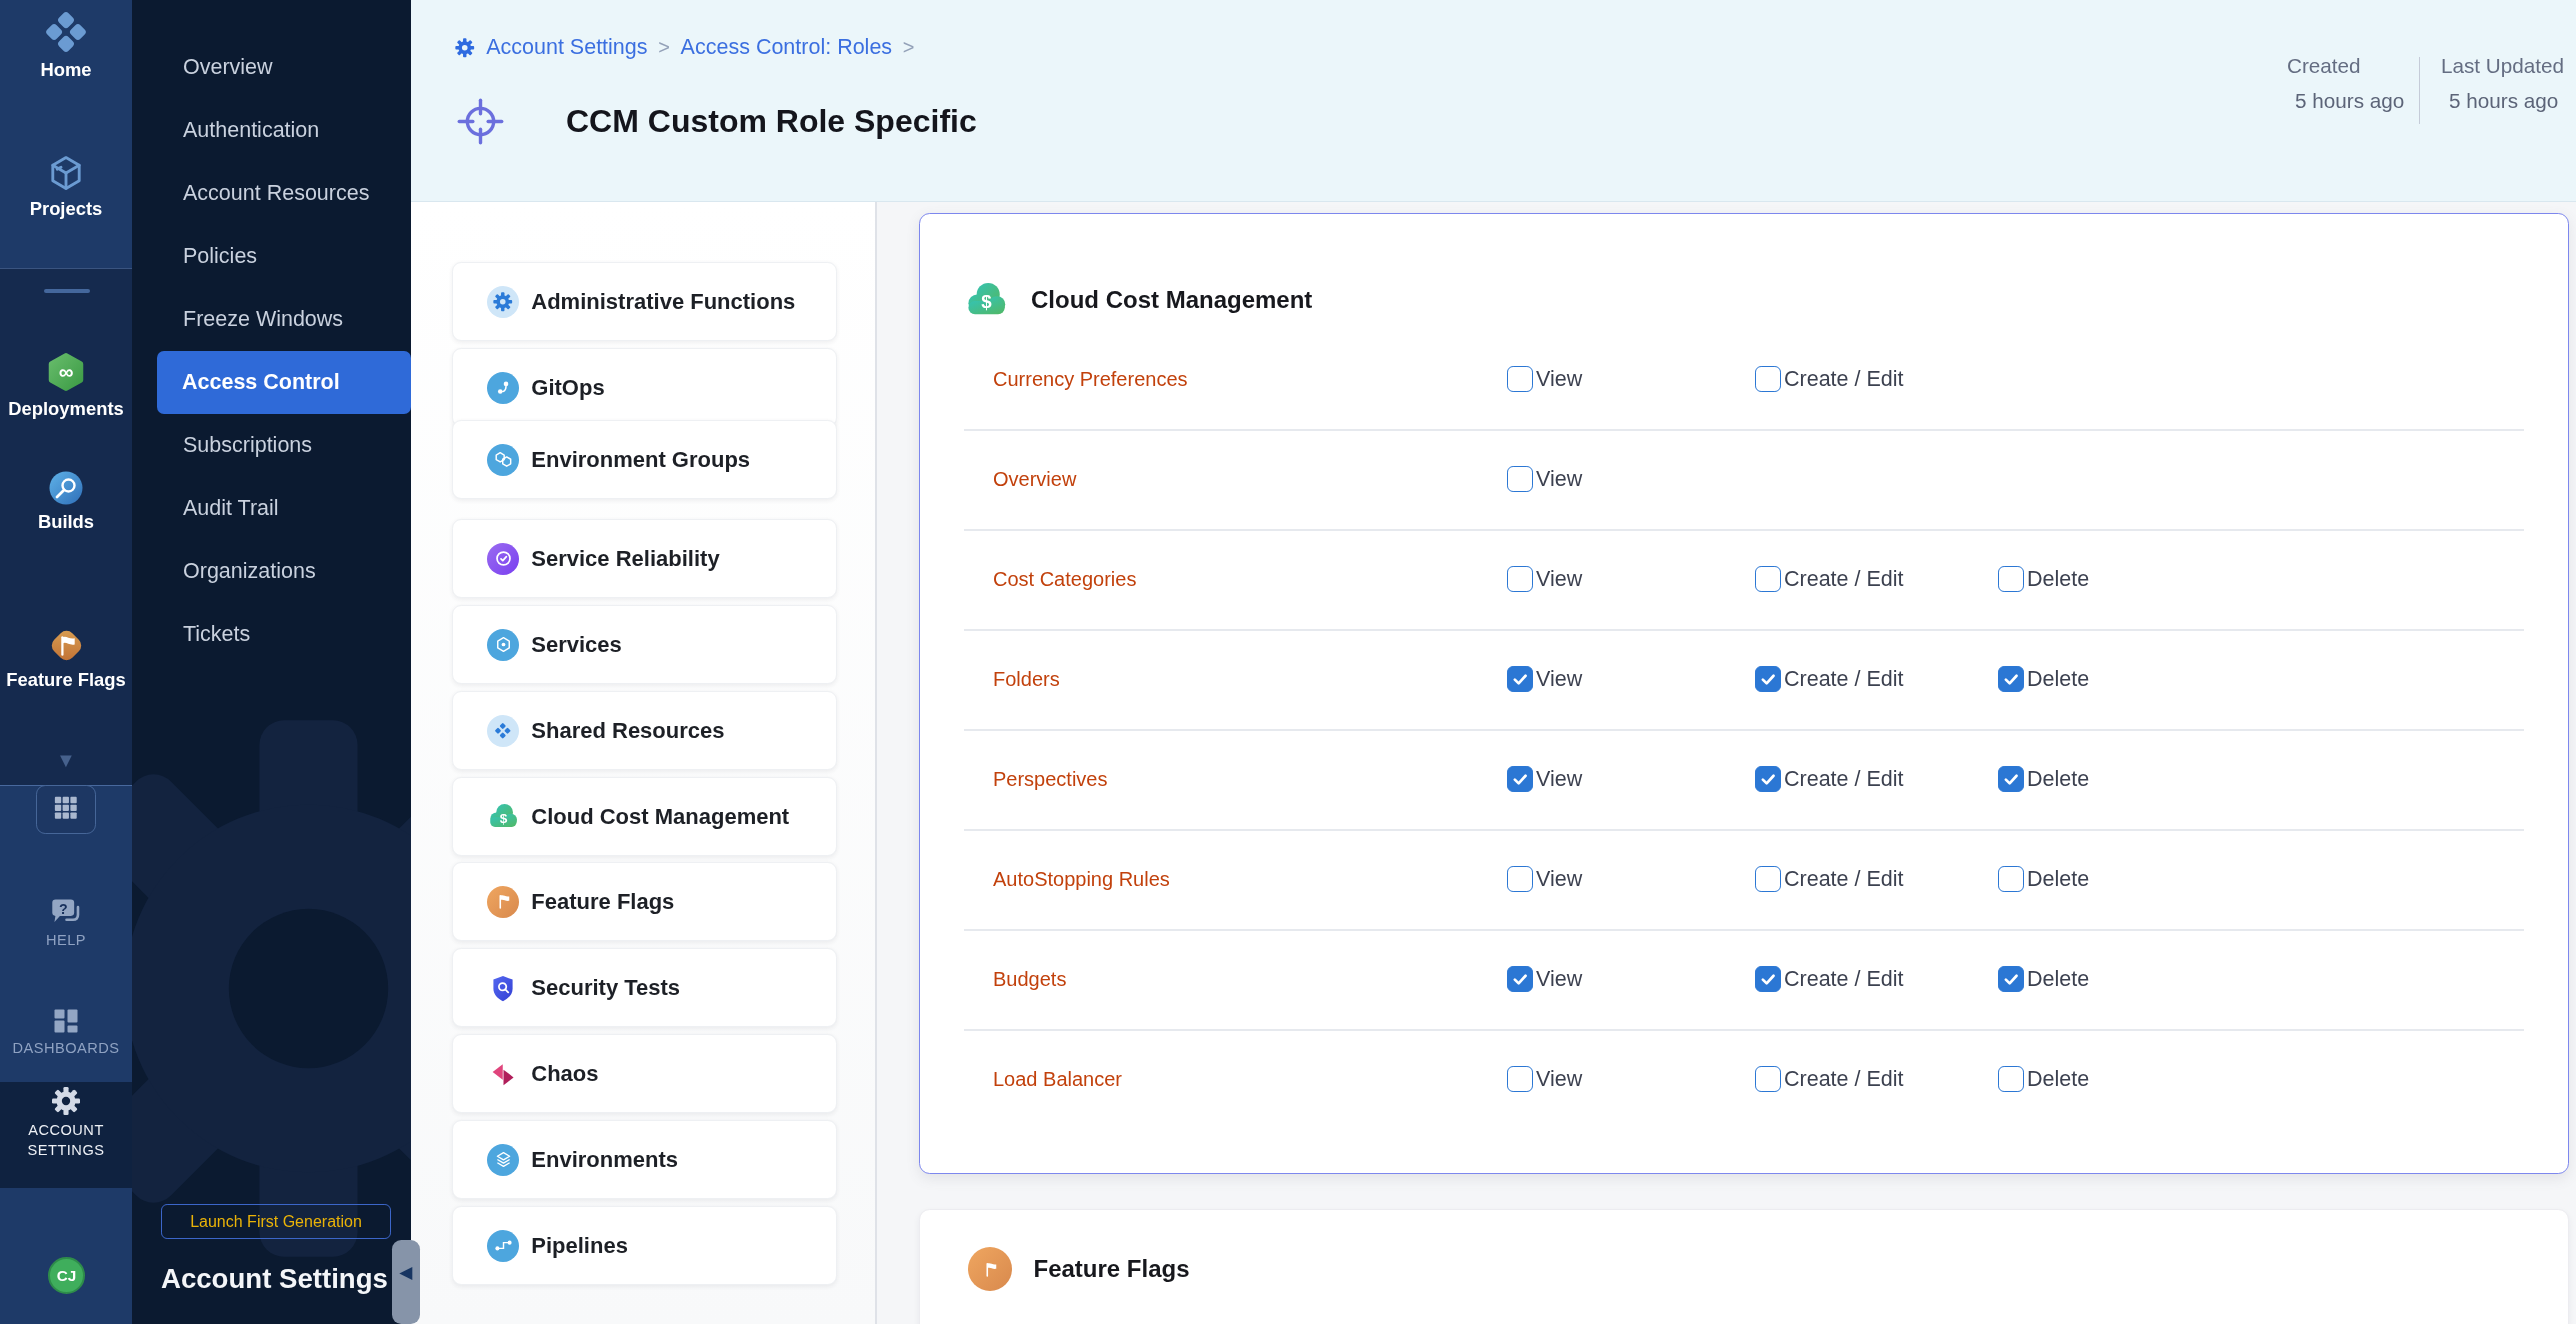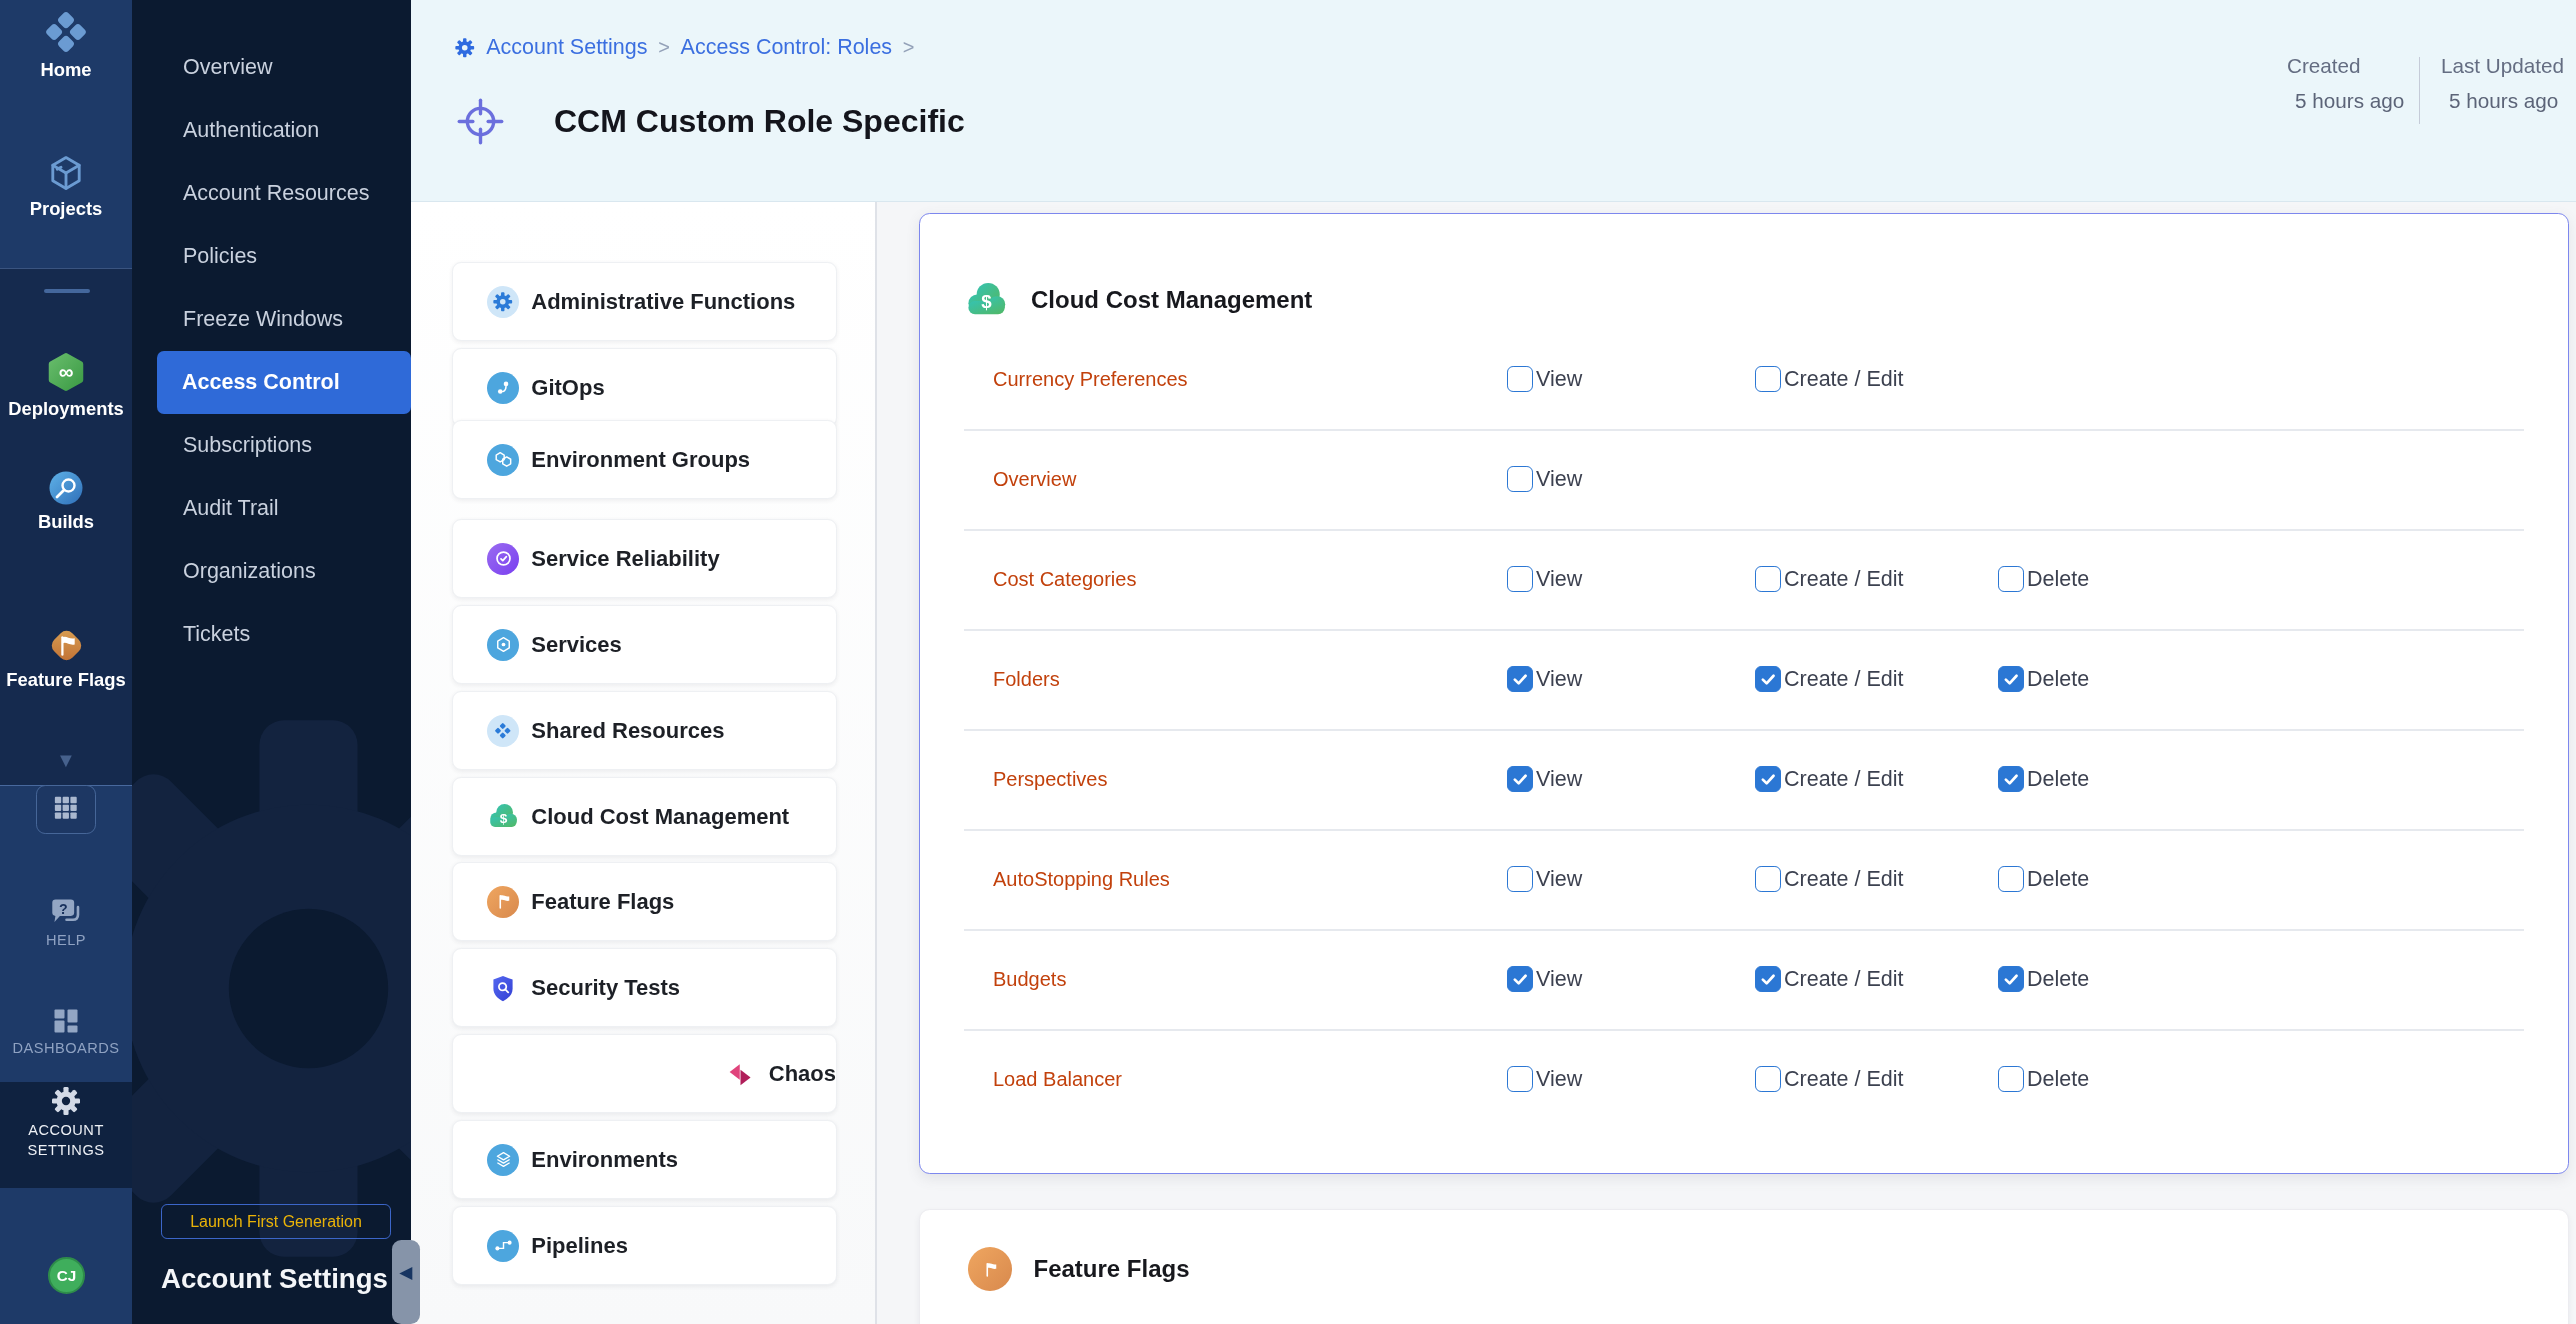--- a/index.html
+++ b/index.html
@@ -36,21 +36,21 @@
   .launch-btn{position:absolute;left:29px;top:1204px;width:230px;height:35px;border:1.1px solid #3c66c9;border-radius:6.1px;background:transparent;color:#eab308;font-size:16px;font-family:inherit;cursor:pointer;}
   .nav-title{position:absolute;left:29px;top:1263px;font-size:27.6px;font-weight:bold;color:#f4f6f9;}
   .collapse-tab{position:absolute;left:392px;top:1240px;width:27.6px;height:84px;background:#8694a9;border-radius:9.2px;z-index:7;display:flex;align-items:flex-start;justify-content:center;cursor:pointer;}
   .collapse-tab span{color:#173562;font-size:17px;margin-top:21.5px;}
 
   
   #topbar{position:absolute;left:411px;top:0;width:2165px;height:202px;background:#ebf6fa;border-bottom:0.8px solid #d9e7ef;z-index:2;}
   .crumbs{position:absolute;left:43px;top:27.6px;height:40px;display:flex;align-items:center;gap:10.7px;}
   .crumb-link{color:#3b6fe0;font-size:21.5px;cursor:pointer;white-space:nowrap;}
   .crumb-sep{color:#93a1b8;font-size:20px;}
-  .title-row{position:absolute;left:44px;top:88px;height:66px;display:flex;align-items:center;gap:48px;}
+  .title-row{position:absolute;left:44px;top:88px;height:66px;display:flex;align-items:center;gap:60px;}
   .page-title{font-size:32px;font-weight:600;color:#14151c;white-space:nowrap;}
   .meta-col{position:absolute;top:54px;font-size:20.7px;color:#646d82;}
   .meta-col .meta-val{margin-top:10.7px;color:#5c6478;margin-left:8px;}
   .meta-div{position:absolute;left:2008px;top:57px;width:1.1px;height:67px;background:#c5cbd8;}
 
   
   #resources{position:absolute;left:411px;top:202px;width:464px;height:1122px;background:linear-gradient(#ffffff,#f8f9fa);z-index:1;}
   .rcard{position:absolute;left:41px;width:385px;height:79px;background:#ffffff;border:0.8px solid #eef0f3;border-radius:9.2px;box-shadow:0 1.5px 4.6px rgba(40,41,61,.07);display:flex;align-items:center;padding-left:34px;gap:12.3px;cursor:pointer;}
   .ricon{width:32px;height:32px;border-radius:50%;display:flex;align-items:center;justify-content:center;flex:0 0 32px;line-height:0;}
   .ric-pale{background:#cfe6f8;}
@@ -428,21 +428,21 @@
                 <stop offset="1" stop-color="#3340d4"></stop>
               </linearGradient>
             </defs>
             <path d="M0 -15 L12 -10.5 L12 0.5 C12 8.5 6.5 13 0 16.5 C-6.5 13 -12 8.5 -12 0.5 L-12 -10.5 Z" fill="url(#gsh)"></path>
             <circle cx="-0.5" cy="-1.5" r="4.6" stroke="#fff" stroke-width="2.2" fill="none"></circle>
             <line x1="2.8" y1="1.8" x2="6.5" y2="5.5" stroke="#fff" stroke-width="2.2" stroke-linecap="round"></line>
           </svg>
         </span>
         <span class="rcard-label">Security Tests</span>
       </div>
-      <div class="rcard" style="top: 832px; justify-content: flex-end;">
+      <div class="rcard" style="top: 832px;">
         <span class="ricon ric-none">
           <svg width="31" height="31" viewBox="-20 -20 40 40">
             <polygon points="-14,-2 -1,-12 -1,8" fill="#e0447c"></polygon>
             <polygon points="13,5 0,-5 0,15" fill="#b01e5a"></polygon>
           </svg>
         </span>
         <span class="rcard-label">Chaos</span>
       </div>
       <div class="rcard" style="top: 918px;">
         <span class="ricon ric-blue">

